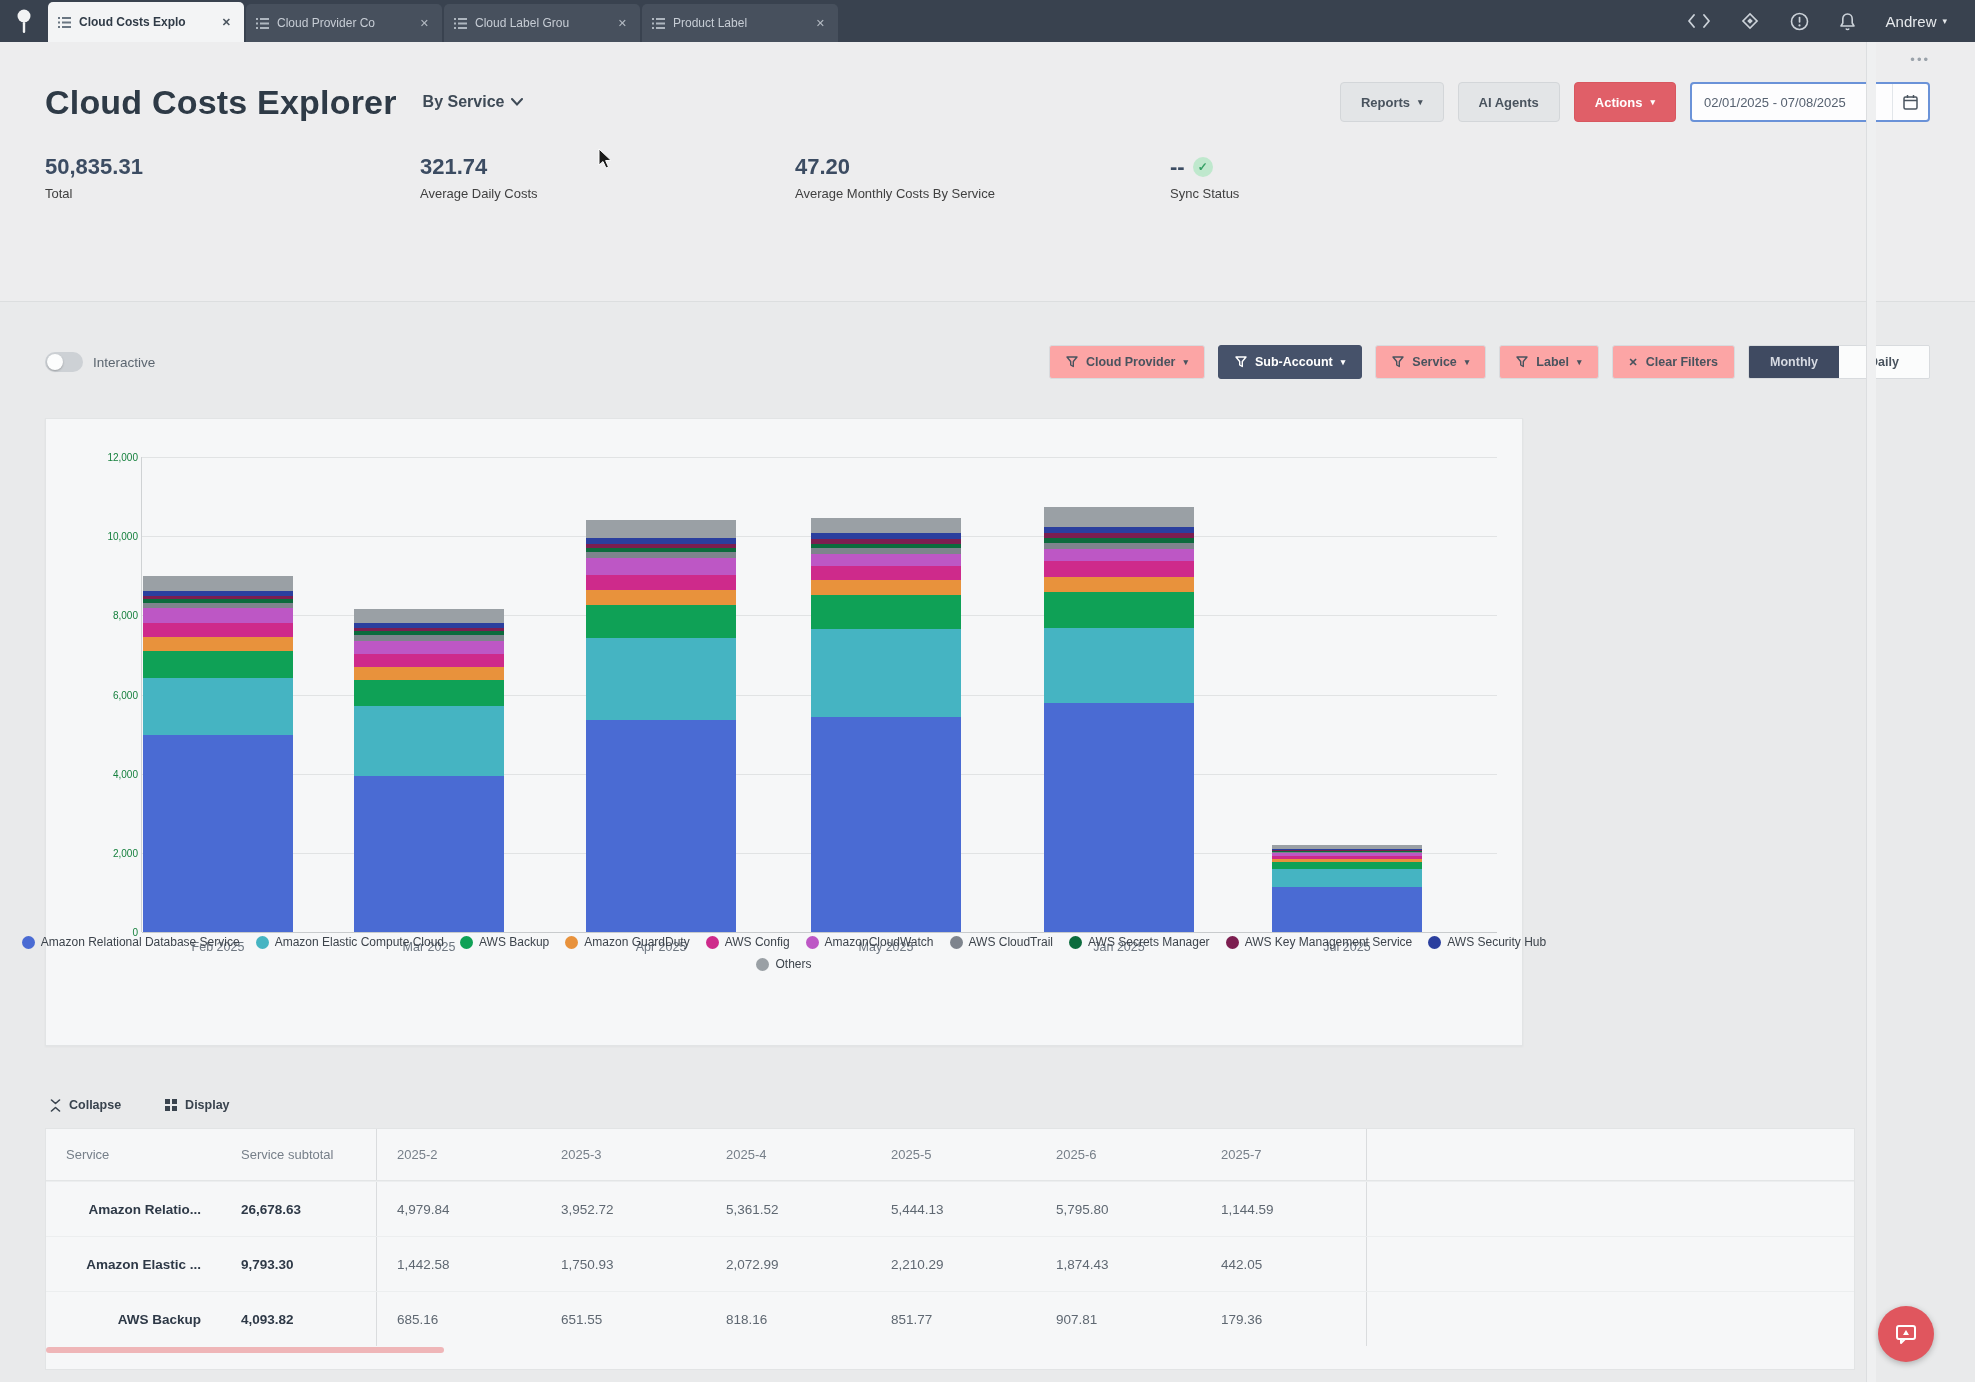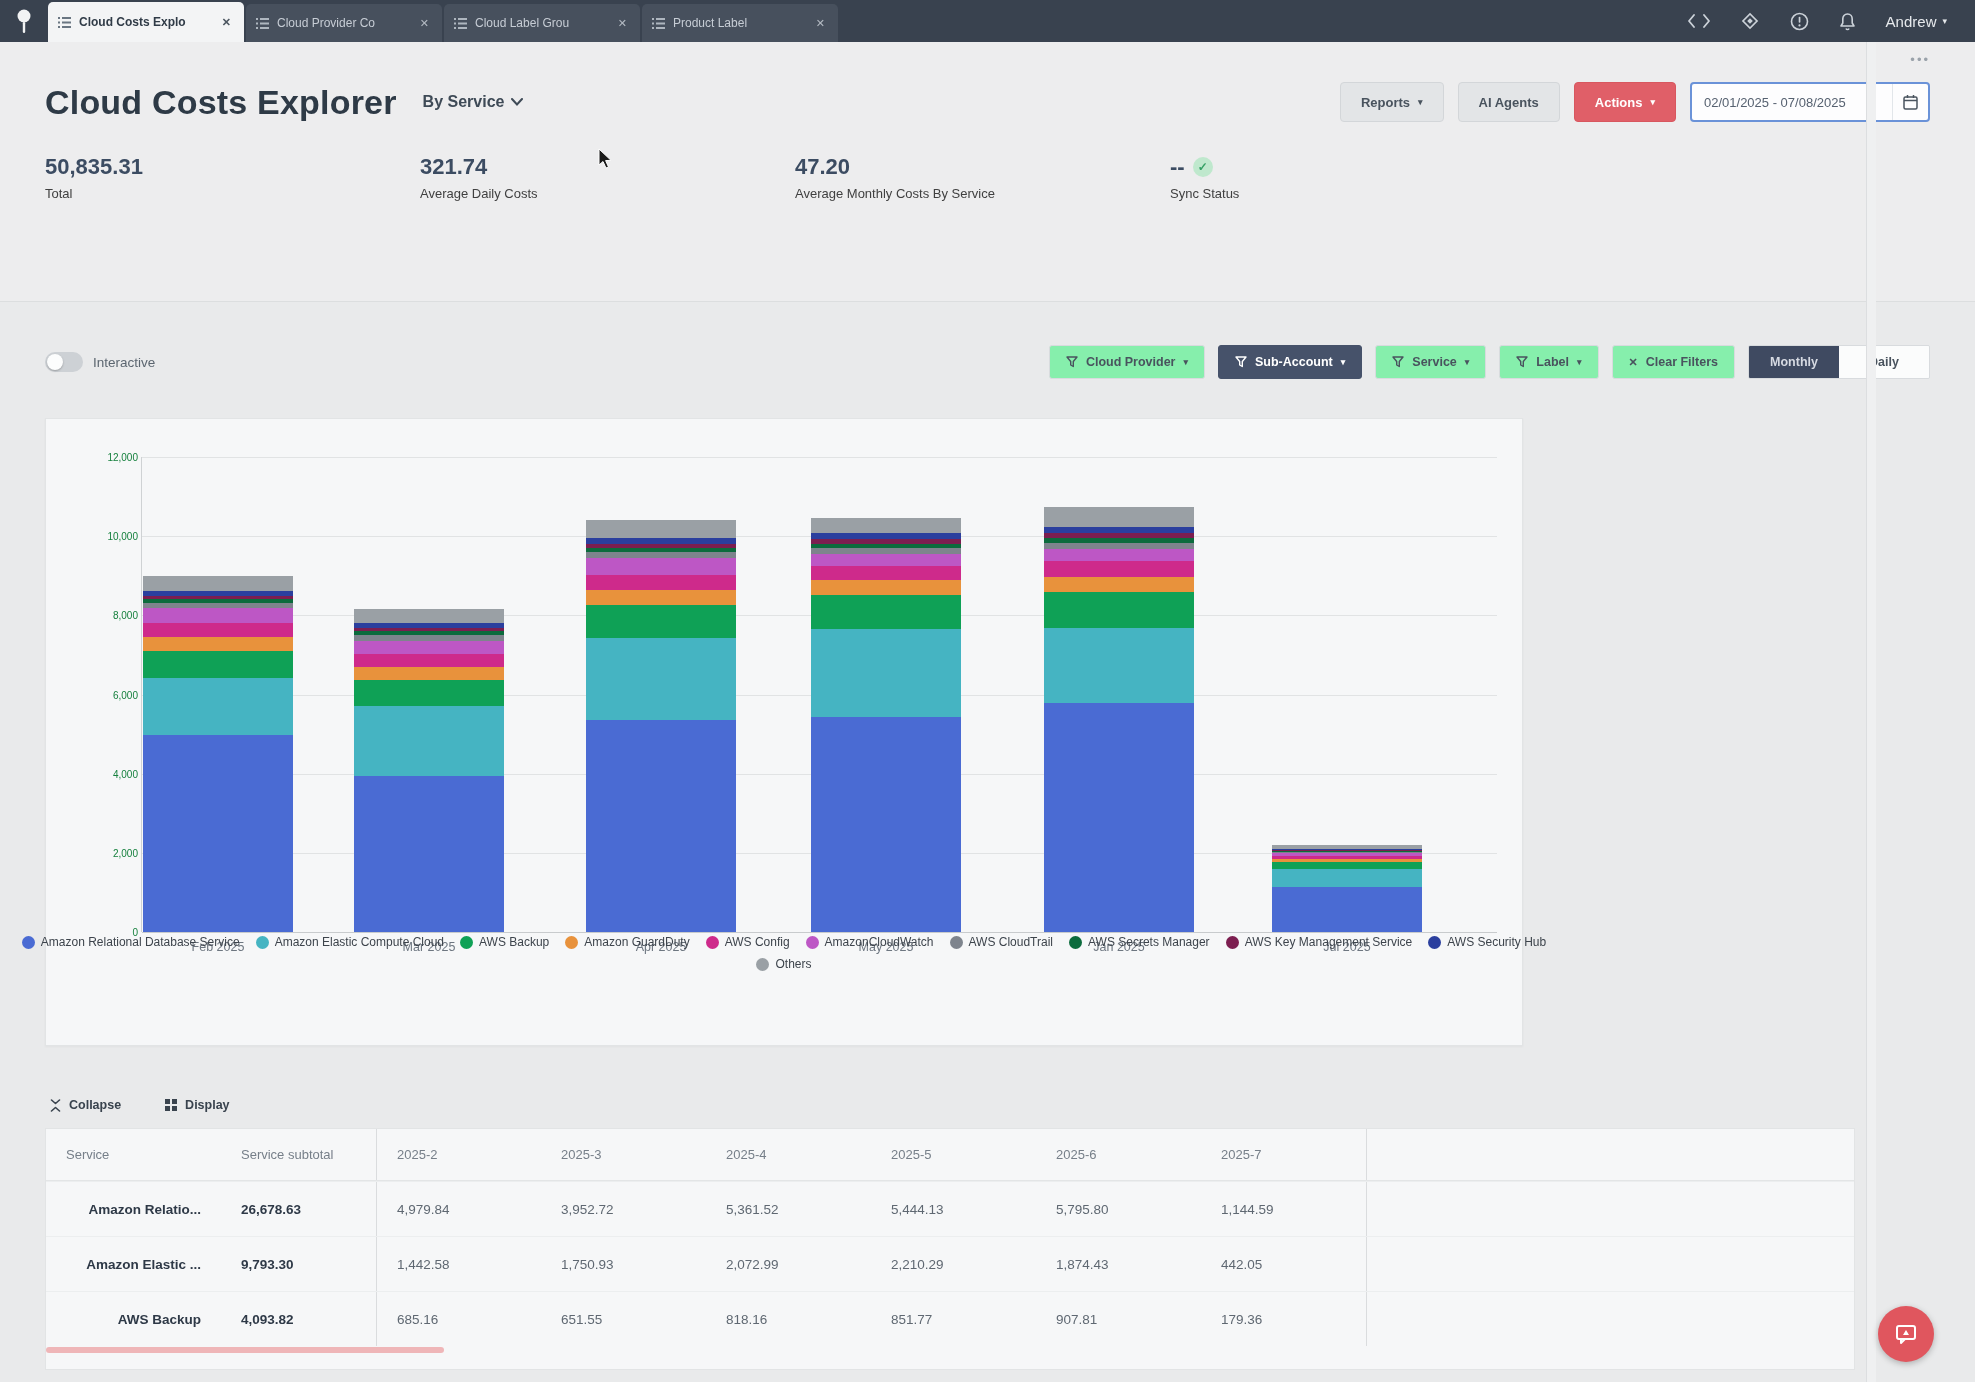--- a/index.html
+++ b/index.html
@@ -42,21 +42,21 @@
   .stat .stat-label { font-size:13px; color:#404040; margin-top:6px; }
   .check-badge { width:20px; height:20px; border-radius:50%; background:#bfe8cd; color:#35a065; font-size:12px;
                  display:inline-flex; align-items:center; justify-content:center; font-weight:bold; }
 
   
   .filter-row { margin-top:42px; padding:0 45px; display:flex; align-items:center; height:36px; }
   .toggle-wrap { display:flex; align-items:center; gap:10px; font-size:13.5px; color:#5c6670; }
   .toggle { width:38px; height:20px; border-radius:10px; background:#cdd1d5; position:relative; cursor:pointer; }
   .toggle .knob { position:absolute; left:2px; top:2px; width:16px; height:16px; border-radius:50%; background:#fcfdfd; box-shadow:0 1px 2px rgba(0,0,0,.25); }
   .filter-group { margin-left:auto; display:flex; align-items:center; gap:13px; }
-  .fbtn { height:34px; background:#86efac; border:1px solid #d8dbde; border-radius:3px; padding:0 16px;
+  .fbtn { height:34px; background:#fca5a5; border:1px solid #d8dbde; border-radius:3px; padding:0 16px;
           font-size:12.5px; font-weight:bold; color:#49535e; display:flex; align-items:center; gap:8px; cursor:pointer; }
   .fbtn.dark { background:#46526a; border-color:#46526a; color:#fff; }
   .segmented { display:flex; border:1px solid #d8dbde; border-radius:2px; overflow:hidden; height:34px; }
   .seg { width:90px; display:flex; align-items:center; justify-content:center; font-size:12.5px; font-weight:bold; cursor:pointer; }
   .seg.on { background:#3f4a61; color:#d6dae2; }
   .seg.off { background:#fbfcfc; color:#49535e; }
 
   
   .chart-card { margin:38px 0 0 45px; width:1478px; height:628px; background:#f6f7f8; border:1px solid #e2e4e5;
                 box-shadow:0 1px 2px rgba(0,0,0,.04); padding:38px 25px 0 95px; position:relative; }

